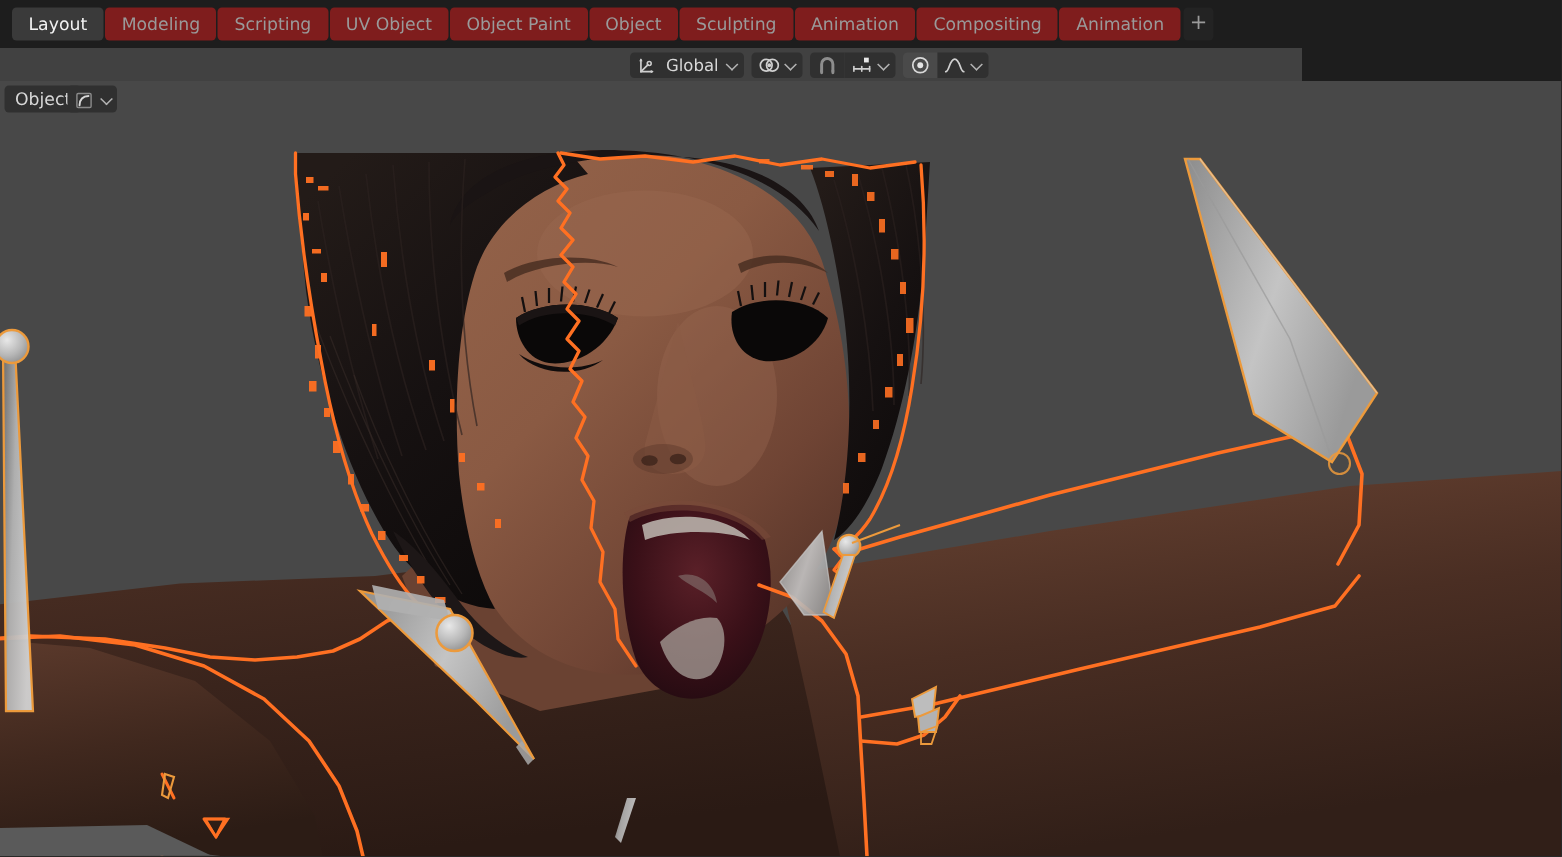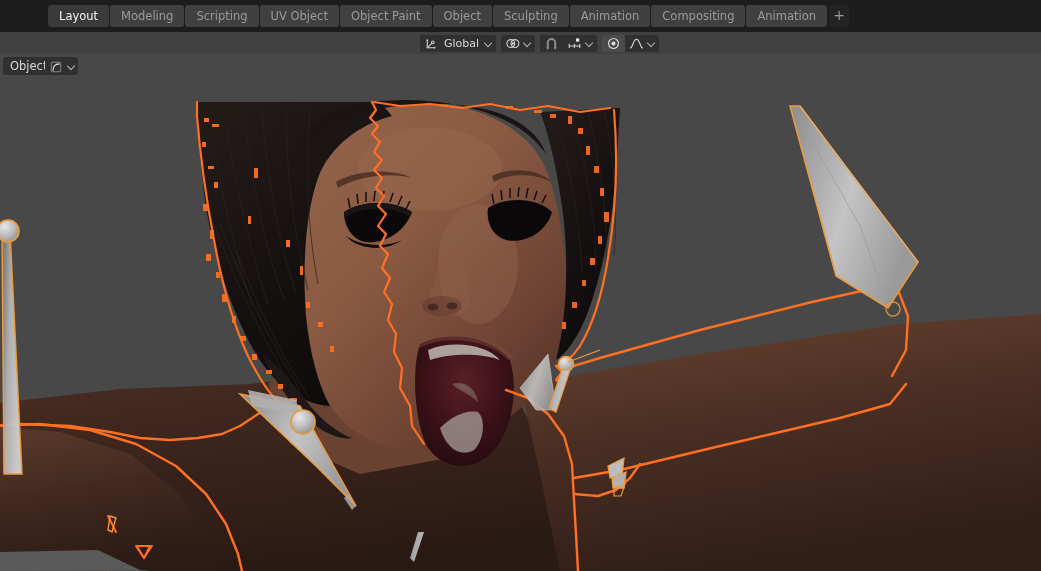--- a/index.html
+++ b/index.html
@@ -34,49 +34,48 @@
     padding-left: 8px;
     box-sizing: border-box;
   }
   .ws-tab {
     height: 22px;
     line-height: 22px;
     padding: 0 11px;
     margin-right: 1px;
     font-size: 11.5px;
     color: #9a9a9a;
-    background: #404040;
+    background: #7f1d1d;
     border-radius: 3px;
     white-space: nowrap;
     cursor: default;
     user-select: none;
   }
   .ws-tab.active {
     background: #3a3a3a;
     color: #f2f2f2;
-    margin-left: 40px;
   }
   .ws-add {
     width: 20px;
     height: 22px;
     line-height: 21px;
     text-align: center;
     font-size: 14px;
     color: #9a9a9a;
     background: #232323;
     border-radius: 3px;
     margin-left: 1px;
     user-select: none;
   }
 
   
   .vp-header {
     position: absolute;
     left: 0; top: 32px;
-    width: 1041px;
+    width: 868px;
     height: 22px;
     background: #414141;
     display: flex;
     align-items: center;
     box-sizing: border-box;
   }
   .hdr-center {
     position: absolute;
     left: 420px;
     top: 0;

